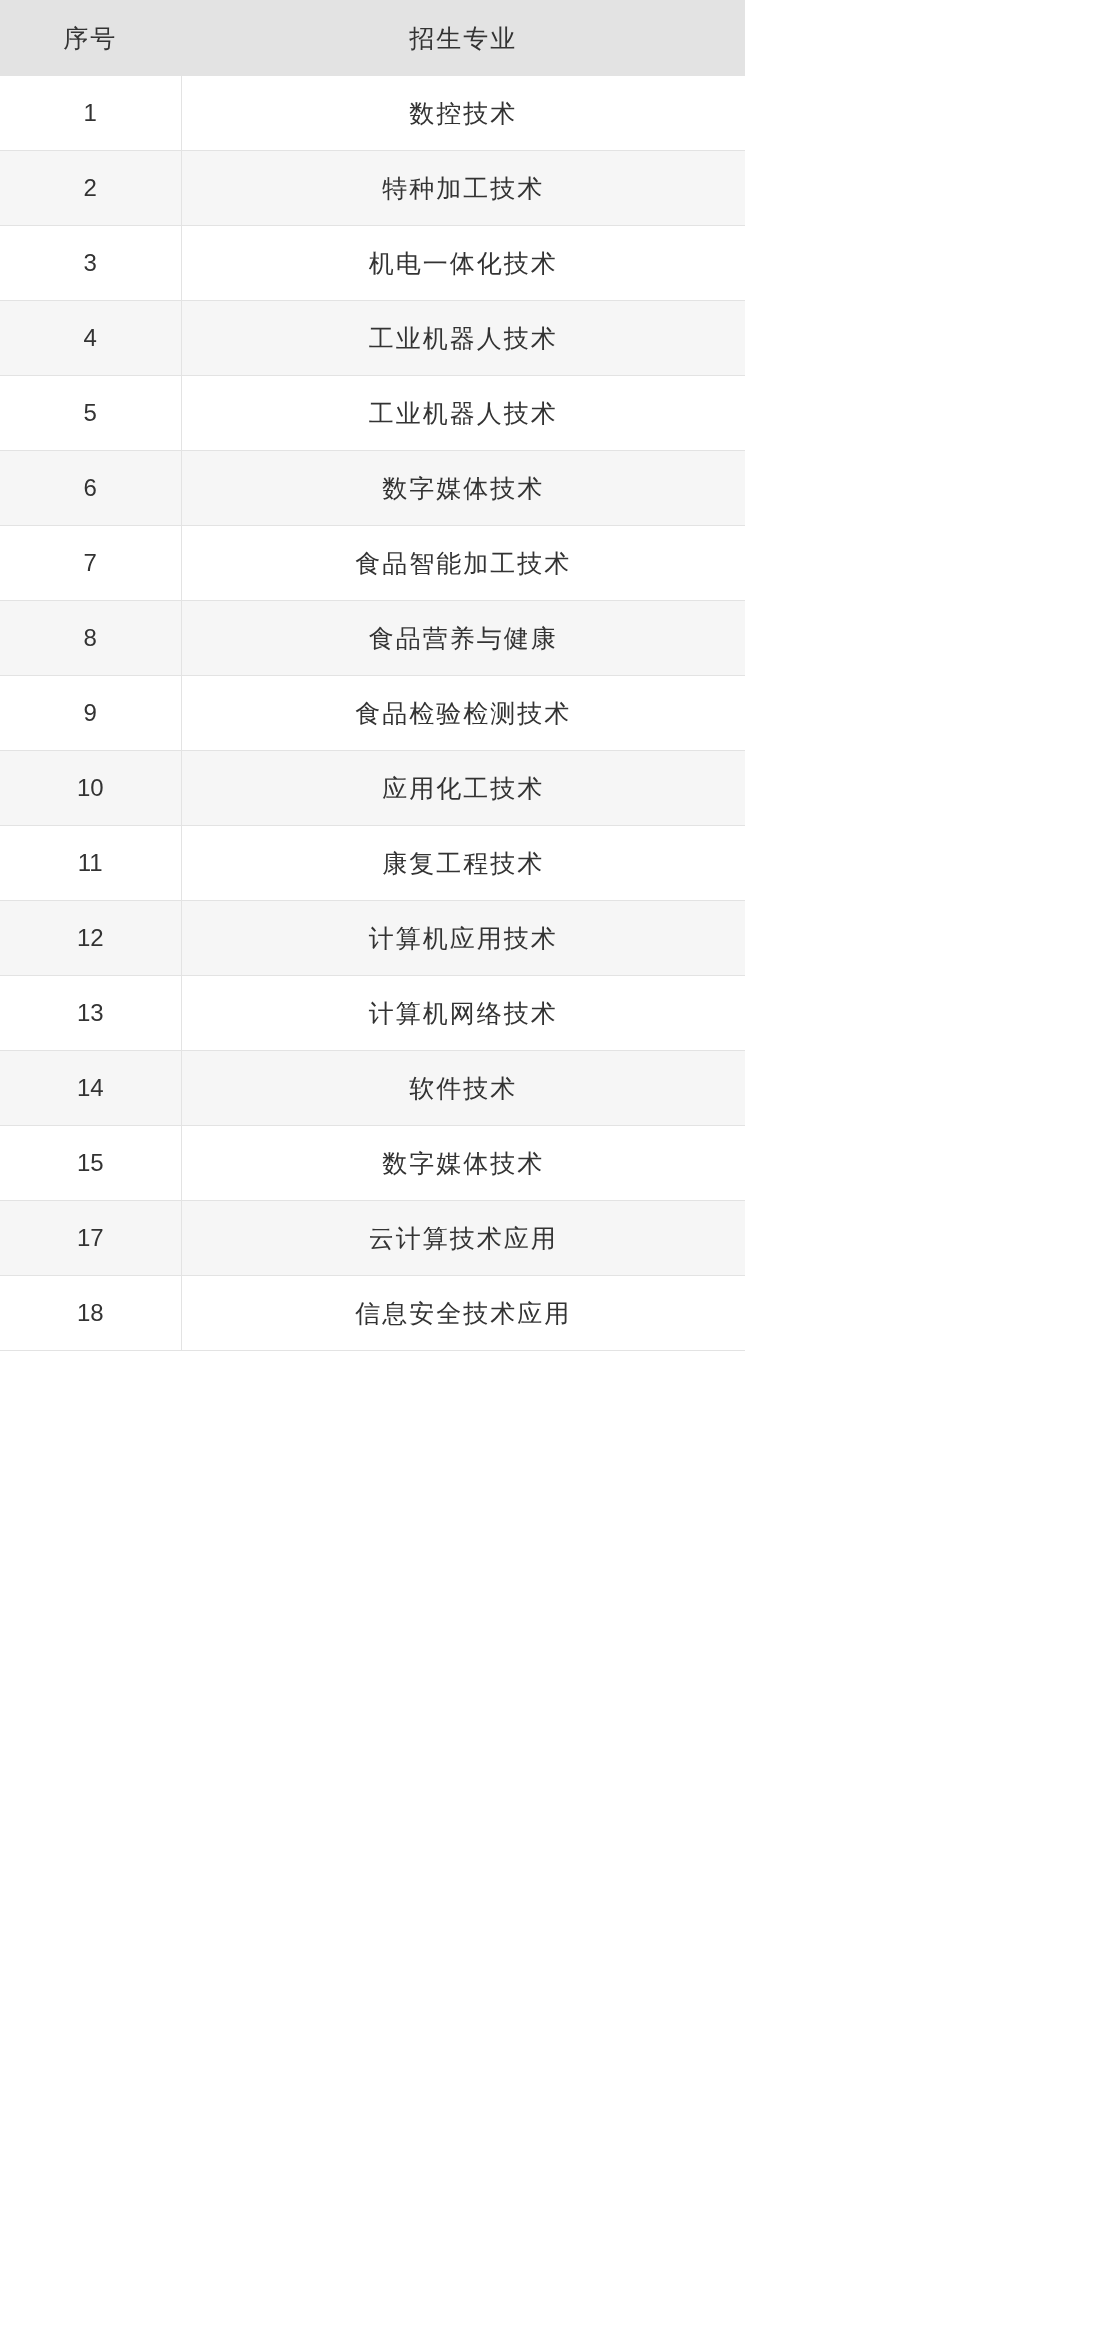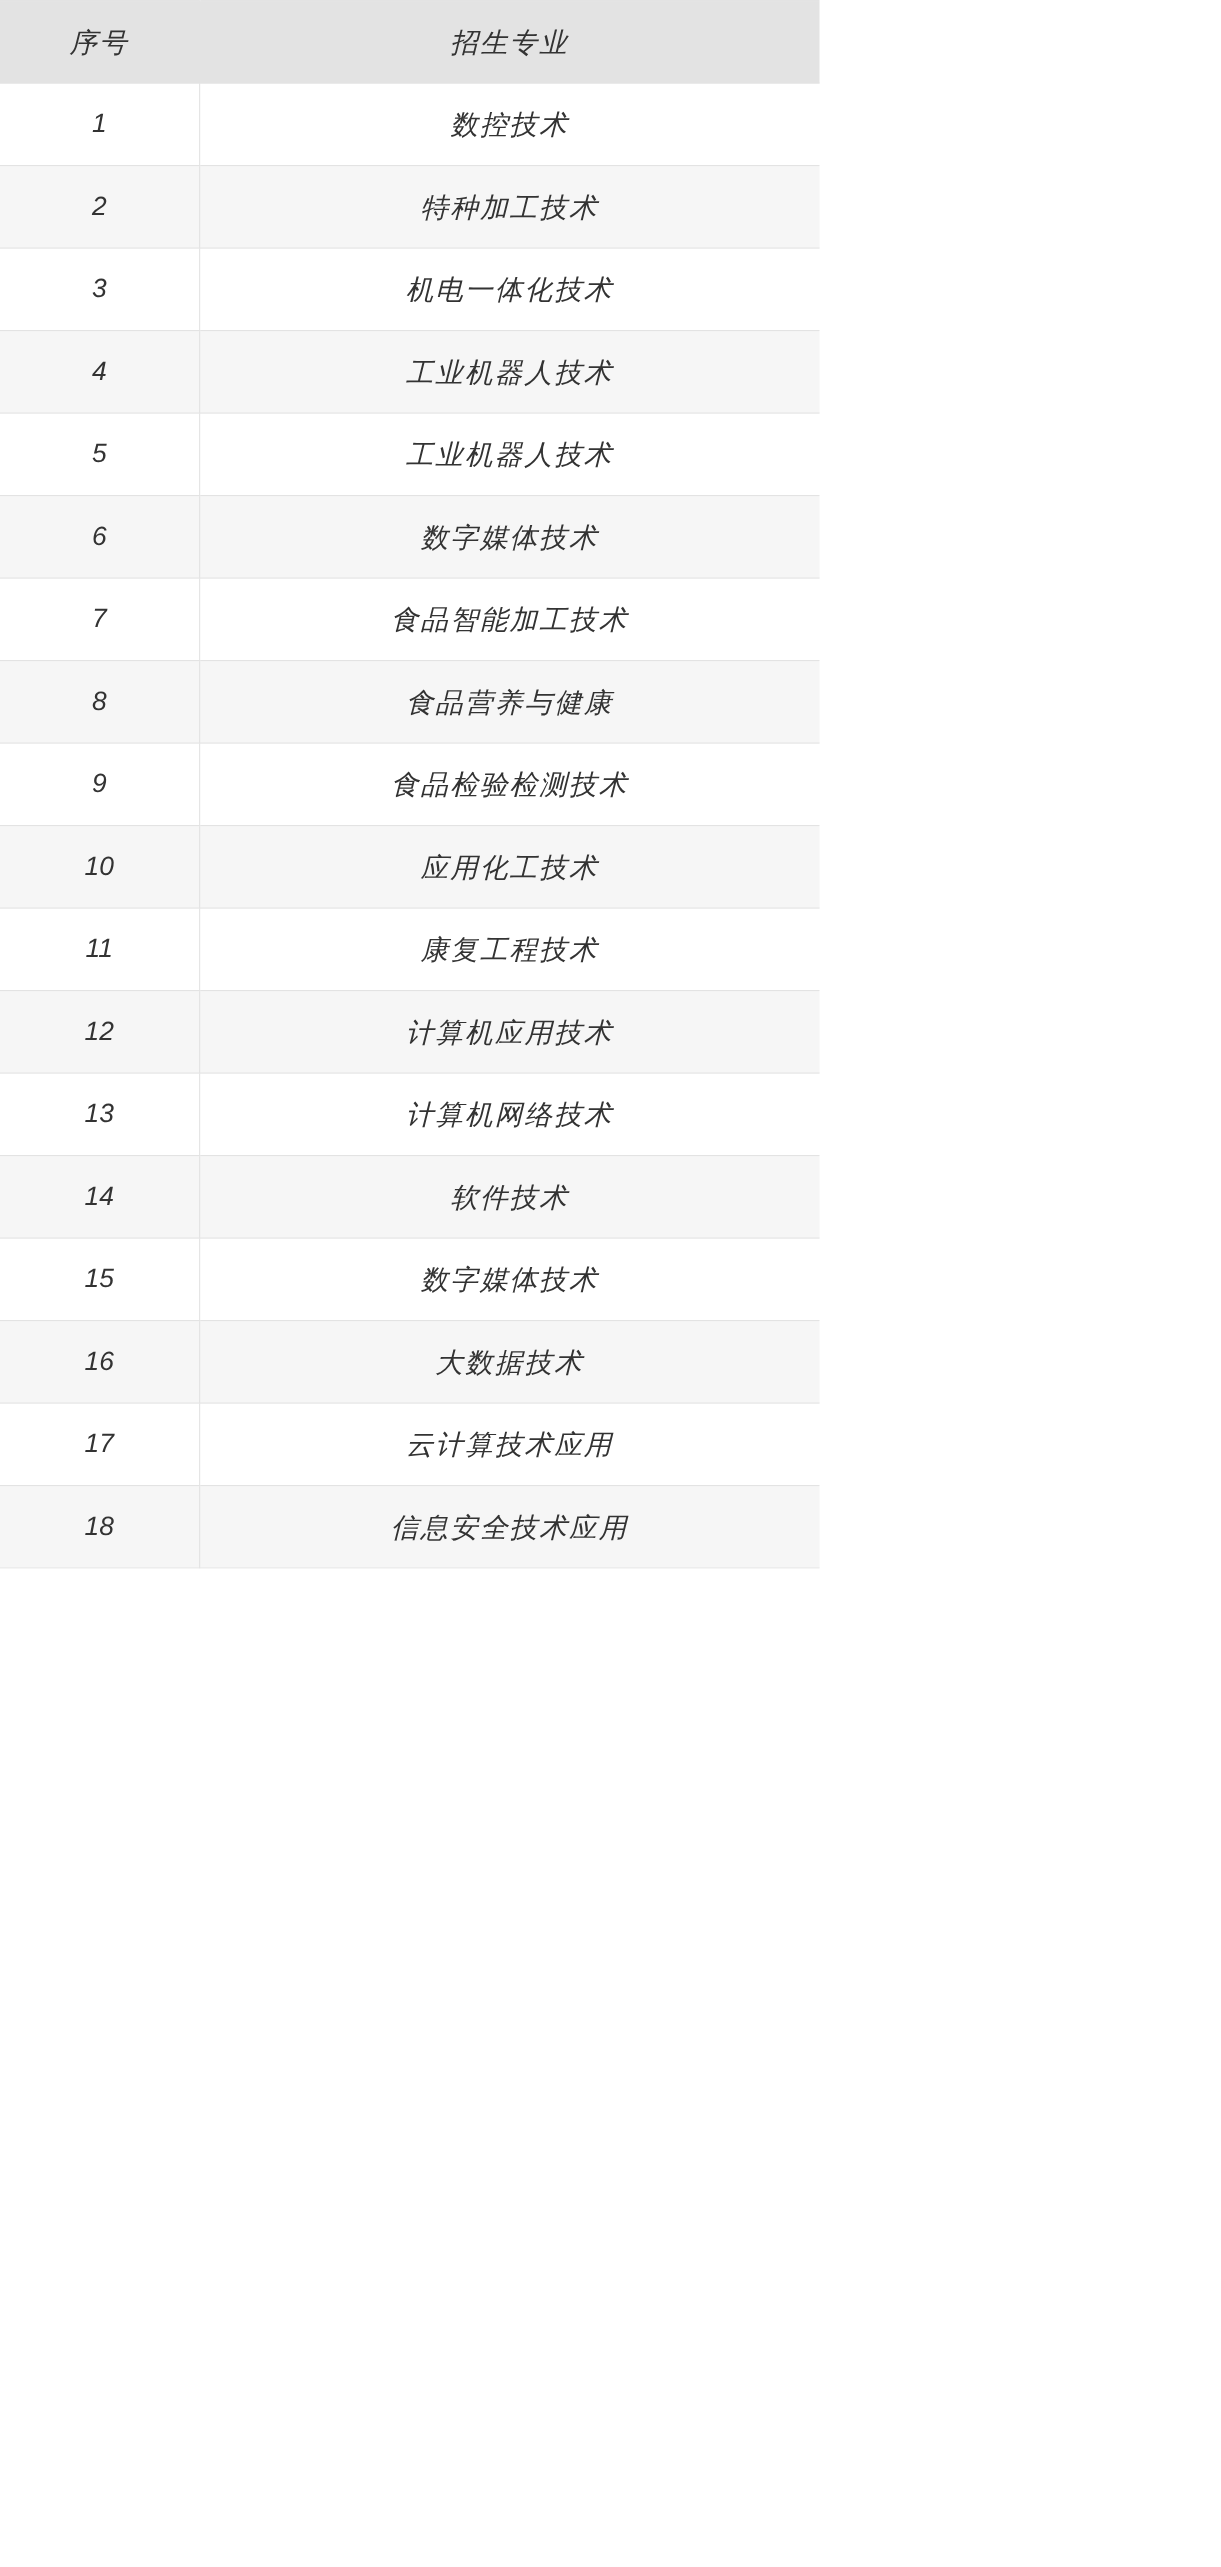--- a/index.html
+++ b/index.html
@@ -9,21 +9,20 @@
   }
   body {
     width: 1110px;
     font-family: "Liberation Sans", "DejaVu Sans", sans-serif;
     -webkit-font-smoothing: antialiased;
   }
   .table-wrap {
     width: 745px;
     margin: 0;
     padding: 0;
-    font-style: italic;
   }
   table.major-table {
     border-collapse: collapse;
     table-layout: fixed;
     width: 745px;
     border-top: 1px solid #e3e3e3;
     border-bottom: 1px solid #e3e3e3;
   }
   table.major-table col.col-index { width: 181px; }
   table.major-table col.col-major { width: 564px; }
@@ -137,24 +136,20 @@
       </tr>
       <tr>
         <td class="cell-index">14</td>
         <td class="cell-major">软件技术</td>
       </tr>
       <tr>
         <td class="cell-index">15</td>
         <td class="cell-major">数字媒体技术</td>
       </tr>
       <tr>
-        <td class="cell-index">16</td>
-        <td class="cell-major">大数据技术</td>
-      </tr>
-      <tr>
         <td class="cell-index">17</td>
         <td class="cell-major">云计算技术应用</td>
       </tr>
       <tr>
         <td class="cell-index">18</td>
         <td class="cell-major">信息安全技术应用</td>
       </tr>
     </tbody>
   </table>
 </div>

